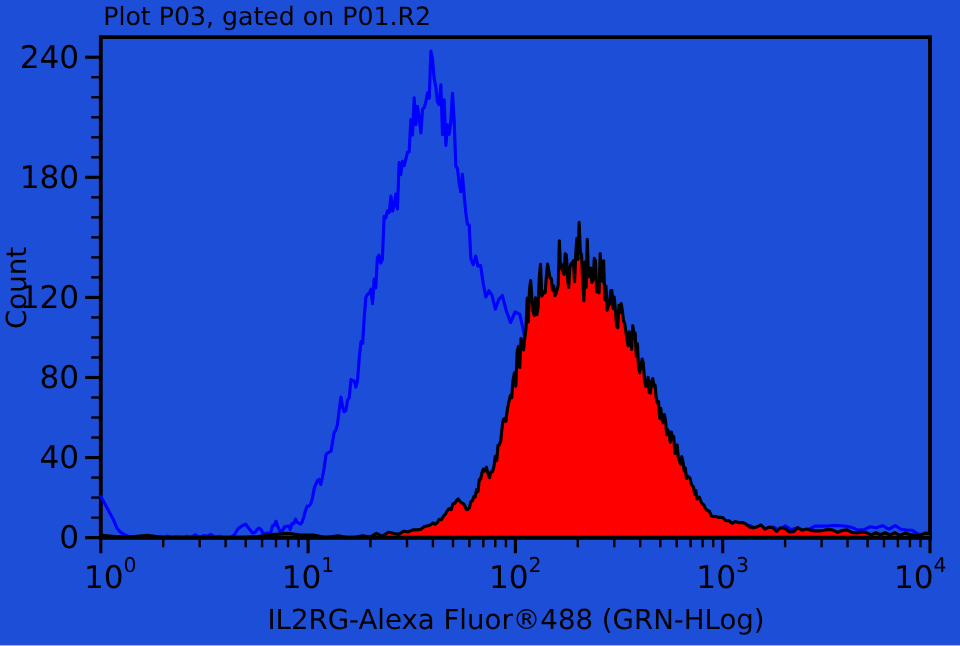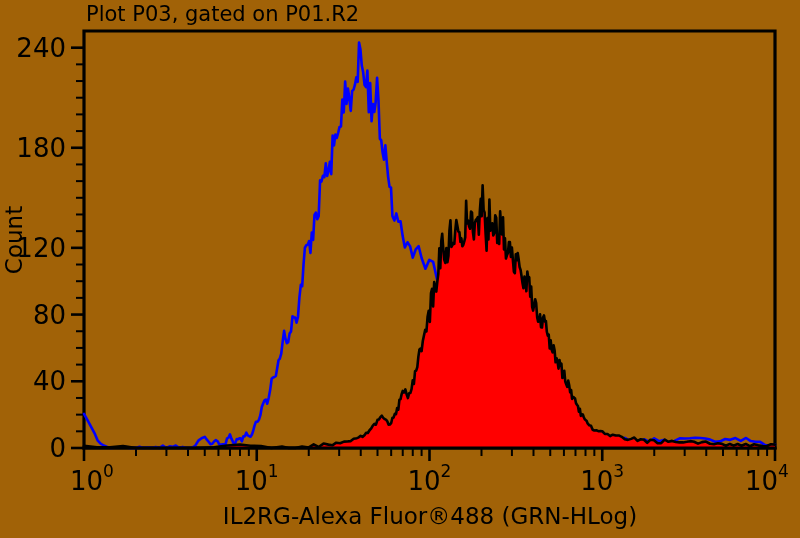--- a/index.html
+++ b/index.html
@@ -7,21 +7,21 @@
     padding: 0;
     background: #ffffff;
   }
   body {
     font-family: "DejaVu Sans", sans-serif;
   }
   #figure {
     position: relative;
     width: 800px;
     height: 538px;
-    background: #a16207;
+    background: #1d4ed8;
     overflow: hidden;
   }
   #plot-svg {
     position: absolute;
     left: 0;
     top: 0;
     width: 800px;
     height: 538px;
     display: block;
   }

